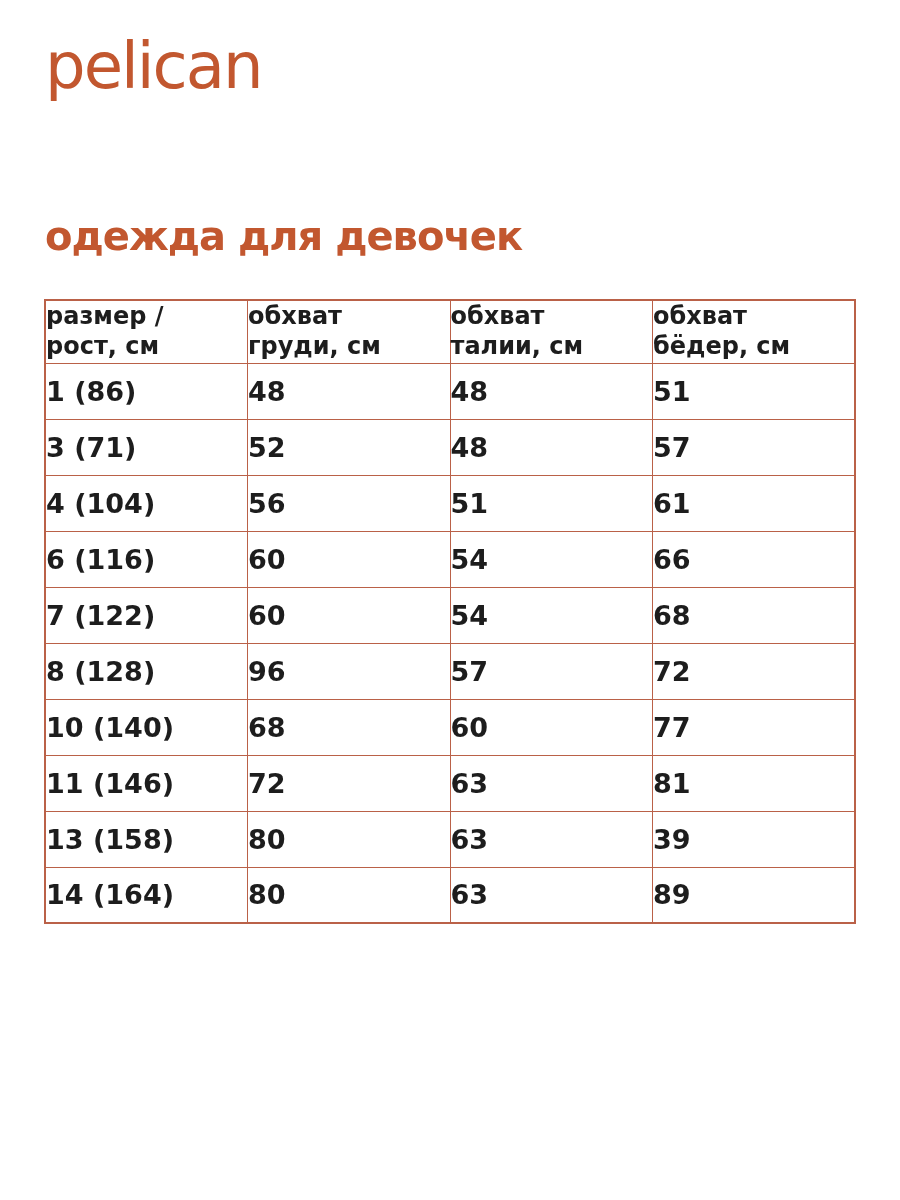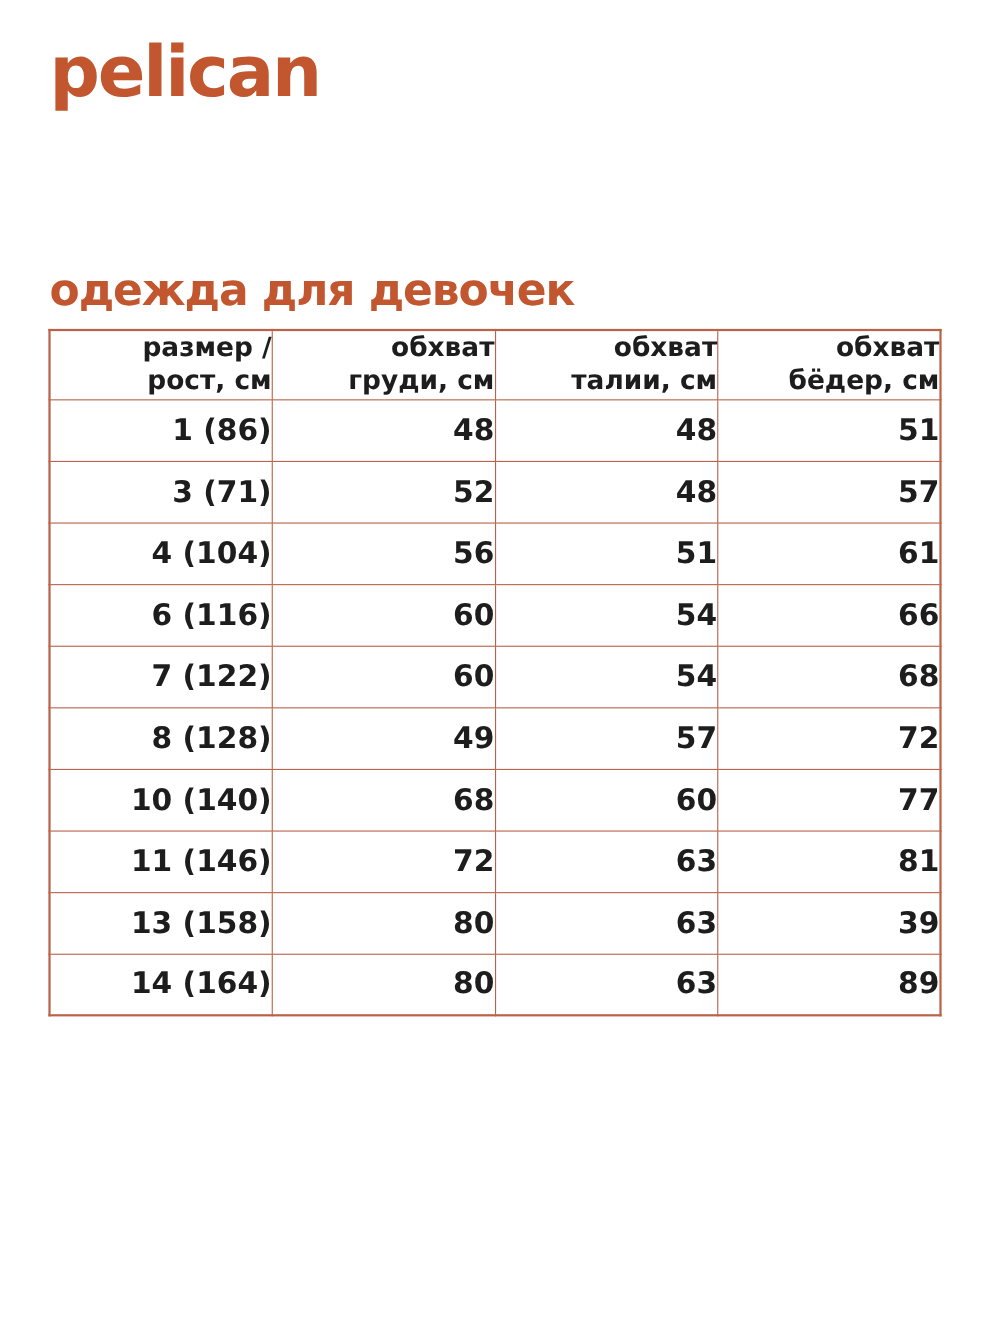--- a/index.html
+++ b/index.html
@@ -16,48 +16,47 @@
     position: relative;
     overflow: hidden;
     font-family: "DejaVu Sans", sans-serif;
   }
   .logo {
     position: absolute;
     left: 45px;
     top: 34px;
     font-size: 64px;
     line-height: 1;
-    font-weight: bold;
+    font-weight: normal;
     letter-spacing: -2px;
     color: var(--accent);
   }
   .subtitle {
     position: absolute;
     left: 45px;
     top: 216px;
     font-size: 40px;
     line-height: 1;
     font-weight: bold;
     letter-spacing: -1px;
     color: var(--accent);
-    margin-top: 28px;
   }
   table.size-table {
     position: absolute;
     left: 44px;
     top: 299px;
     width: 812px;
     border-collapse: collapse;
     table-layout: fixed;
     border: 2px solid var(--border);
   }
   table.size-table th,
   table.size-table td {
     border: 1.5px solid var(--border);
-    text-align: right;
+    text-align: left;
     vertical-align: middle;
     color: var(--ink);
     background: #ffffff;
     padding: 0;
   }
   table.size-table th {
     height: 63px;
     font-size: 24px;
     font-weight: bold;
     line-height: 1.22;
@@ -124,21 +123,21 @@
         <td>66</td>
       </tr>
       <tr>
         <td>7 (122)</td>
         <td>60</td>
         <td>54</td>
         <td>68</td>
       </tr>
       <tr>
         <td>8 (128)</td>
-        <td>49</td>
+        <td>96</td>
         <td>57</td>
         <td>72</td>
       </tr>
       <tr>
         <td>10 (140)</td>
         <td>68</td>
         <td>60</td>
         <td>77</td>
       </tr>
       <tr>

